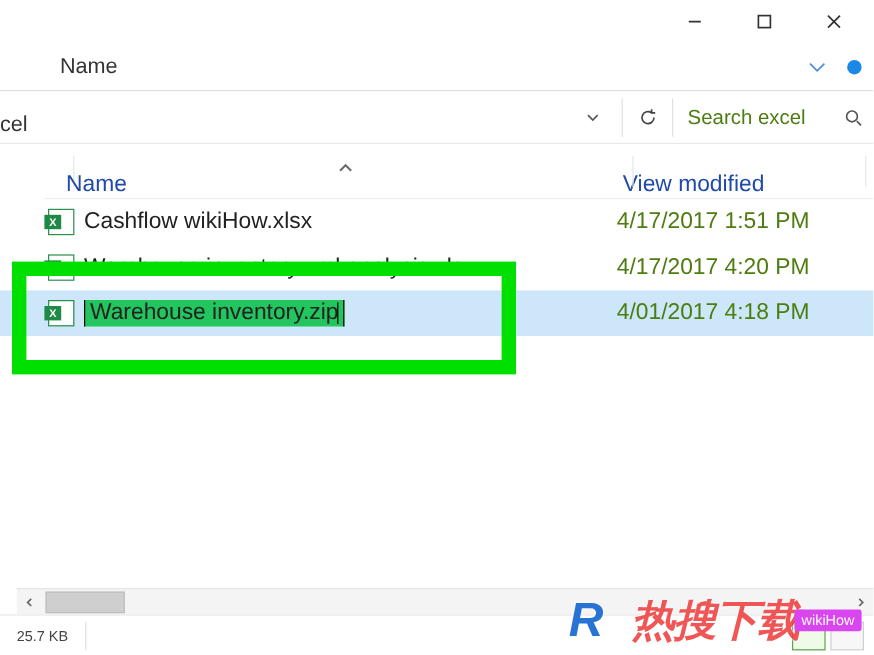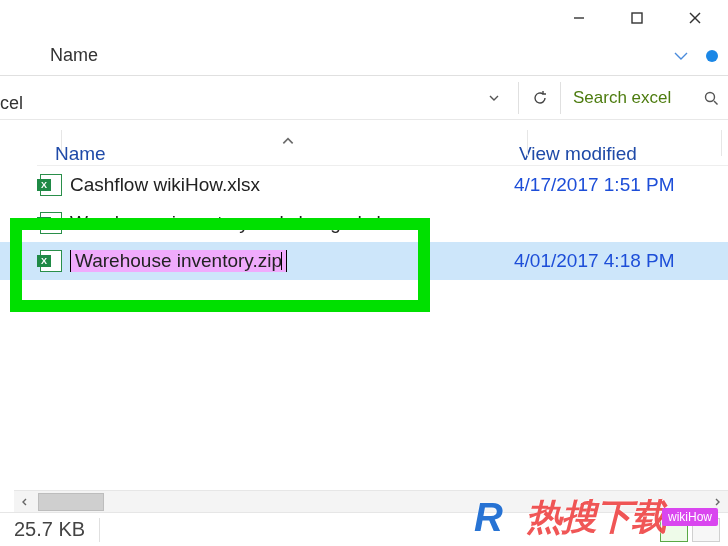--- a/index.html
+++ b/index.html
@@ -35,36 +35,36 @@
   .listhead .sep.c { right: 6px; }
   .listhead .col-name { width: 440px; position:relative; }
   .listhead .sort-caret { position:absolute; left: 226px; top: -14px; color:#6a6a6a; }
   .listhead .col-mod { padding-left: 24px; }
 
   
   .files { position: relative; }
   .row { height: 38px; display:flex; align-items:center; padding-left: 40px; font-size:19px; color:#222; }
   .row .icon { width: 30px; display:flex; align-items:center; }
   .row .fname { width: 418px; white-space: nowrap; overflow:hidden; }
-  .row .fdate { padding-left: 26px; color:#1d4ed8; }
+  .row .fdate { padding-left: 26px; color:#4d7c0f; }
   .row.selected { background:#cde6fa; }
 
   
   .green-box { position:absolute; left:10px; top: 218px; width: 420px; height: 94px; border: 12px solid #00e000; pointer-events:none; }
 
   
-  .rename { border:1px solid #000; background:#f0abfc; padding: 1px 4px 2px 4px; font-size:19px; position:relative; }
+  .rename { border:1px solid #000; background:#22c55e; padding: 1px 4px 2px 4px; font-size:19px; position:relative; }
   .rename .caret { position:absolute; right:4px; top:3px; bottom:3px; width:1px; background:#000; }
 
   
   .hscroll { position:absolute; bottom: 34px; left: 14px; right:0; height: 22px; background:#f4f4f4; border-top:1px solid #e6e6e6; display:flex; align-items:center; }
   .hscroll .thumb { margin-left: 2px; width: 66px; height: 18px; background:#cfcfcf; border:1px solid #bdbdbd; }
   .hscroll .arrow { width:22px; height:22px; display:flex; align-items:center; justify-content:center; color:#666; }
   .hscroll .arrow.r { margin-left:auto; }
-  .statusbar { position:absolute; bottom:0; left:0; right:0; height:34px; border-top:1px solid #e6e6e6; display:flex; align-items:center; font-size:20px; color:#444; }
+  .statusbar { position:absolute; bottom:0; left:0; right:0; height:34px; border-top:1px solid #e6e6e6; display:flex; align-items:center; font-size:12px; color:#444; }
   .statusbar .size { padding: 0 14px; border-right:1px solid #e0e0e0; height: 24px; display:flex; align-items:center; }
   .statusbar .viewbtns { margin-left:auto; display:flex; gap:4px; padding-right:8px; }
   .statusbar .vb { width:28px; height:24px; border:1px solid #d0d0d0; background:#f7f7f7; }
   .statusbar .vb.active { border-color:#59a945; background:#eefbe9; }
 
   
   .wm { position:absolute; right: 0; bottom: 0; width: 260px; height: 60px; pointer-events:none; overflow:hidden; }
   .wm .blob { position:absolute; font-weight:900; font-style:italic; letter-spacing:-1px; color:#ef4444; text-shadow: 0 0 1px #fff, 0 0 2px #fff; opacity:.9; }
   .wm .b1 { left: 6px; bottom: 6px; font-size: 40px; color:#1165d0; }
   .wm .b2 { left: 58px; bottom: 4px; font-size: 36px; }
@@ -170,21 +170,22 @@
     <span class="fdate">4/17/2017 1:51 PM</span>
   </div>
 
   <div class="row">
     <span class="icon">
       <span class="xicon">
           <span class="page"></span>
           <span class="badge">X</span>
         </span>
     </span>
-    <span class="fname">Warehouse inventory xml changed.xlsx</span>
+    <span class="fname">Warehouse inventory xml analysis.xlsx</span>
+    <span class="fdate">4/17/2017 4:20 PM</span>
   </div>
 
   <div class="row selected">
     <span class="icon">
       <span class="xicon">
           <span class="page"></span>
           <span class="badge">X</span>
         </span>
     </span>
     <span class="fname">

